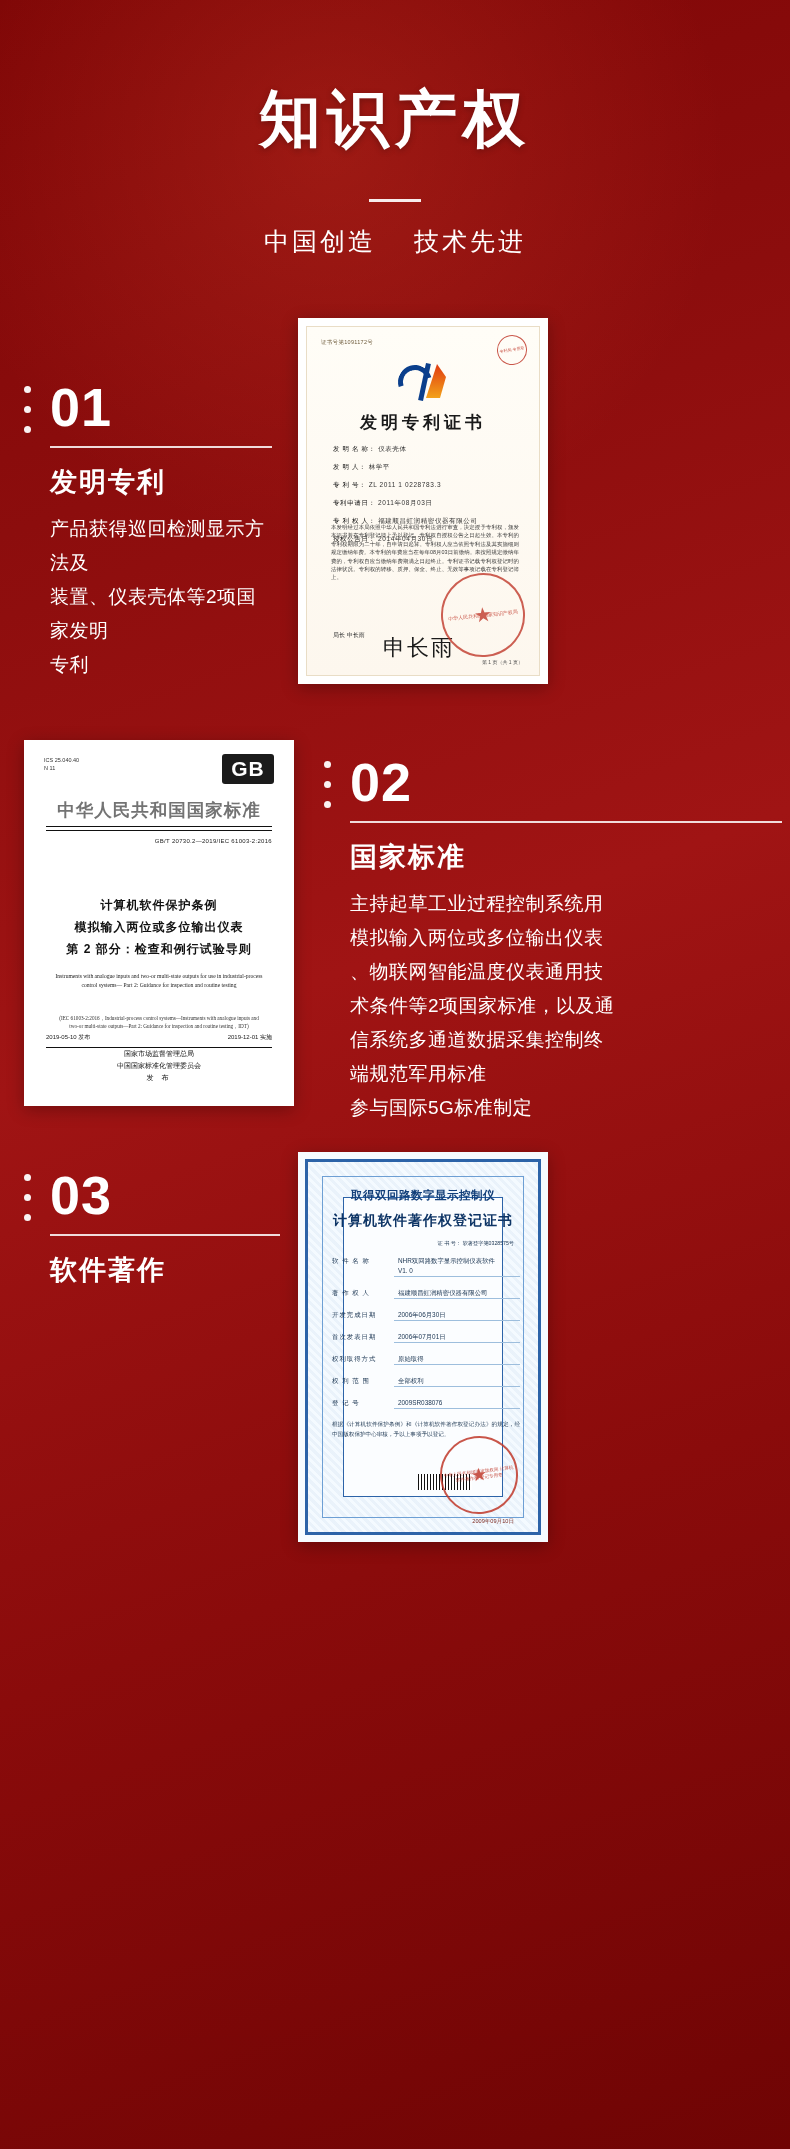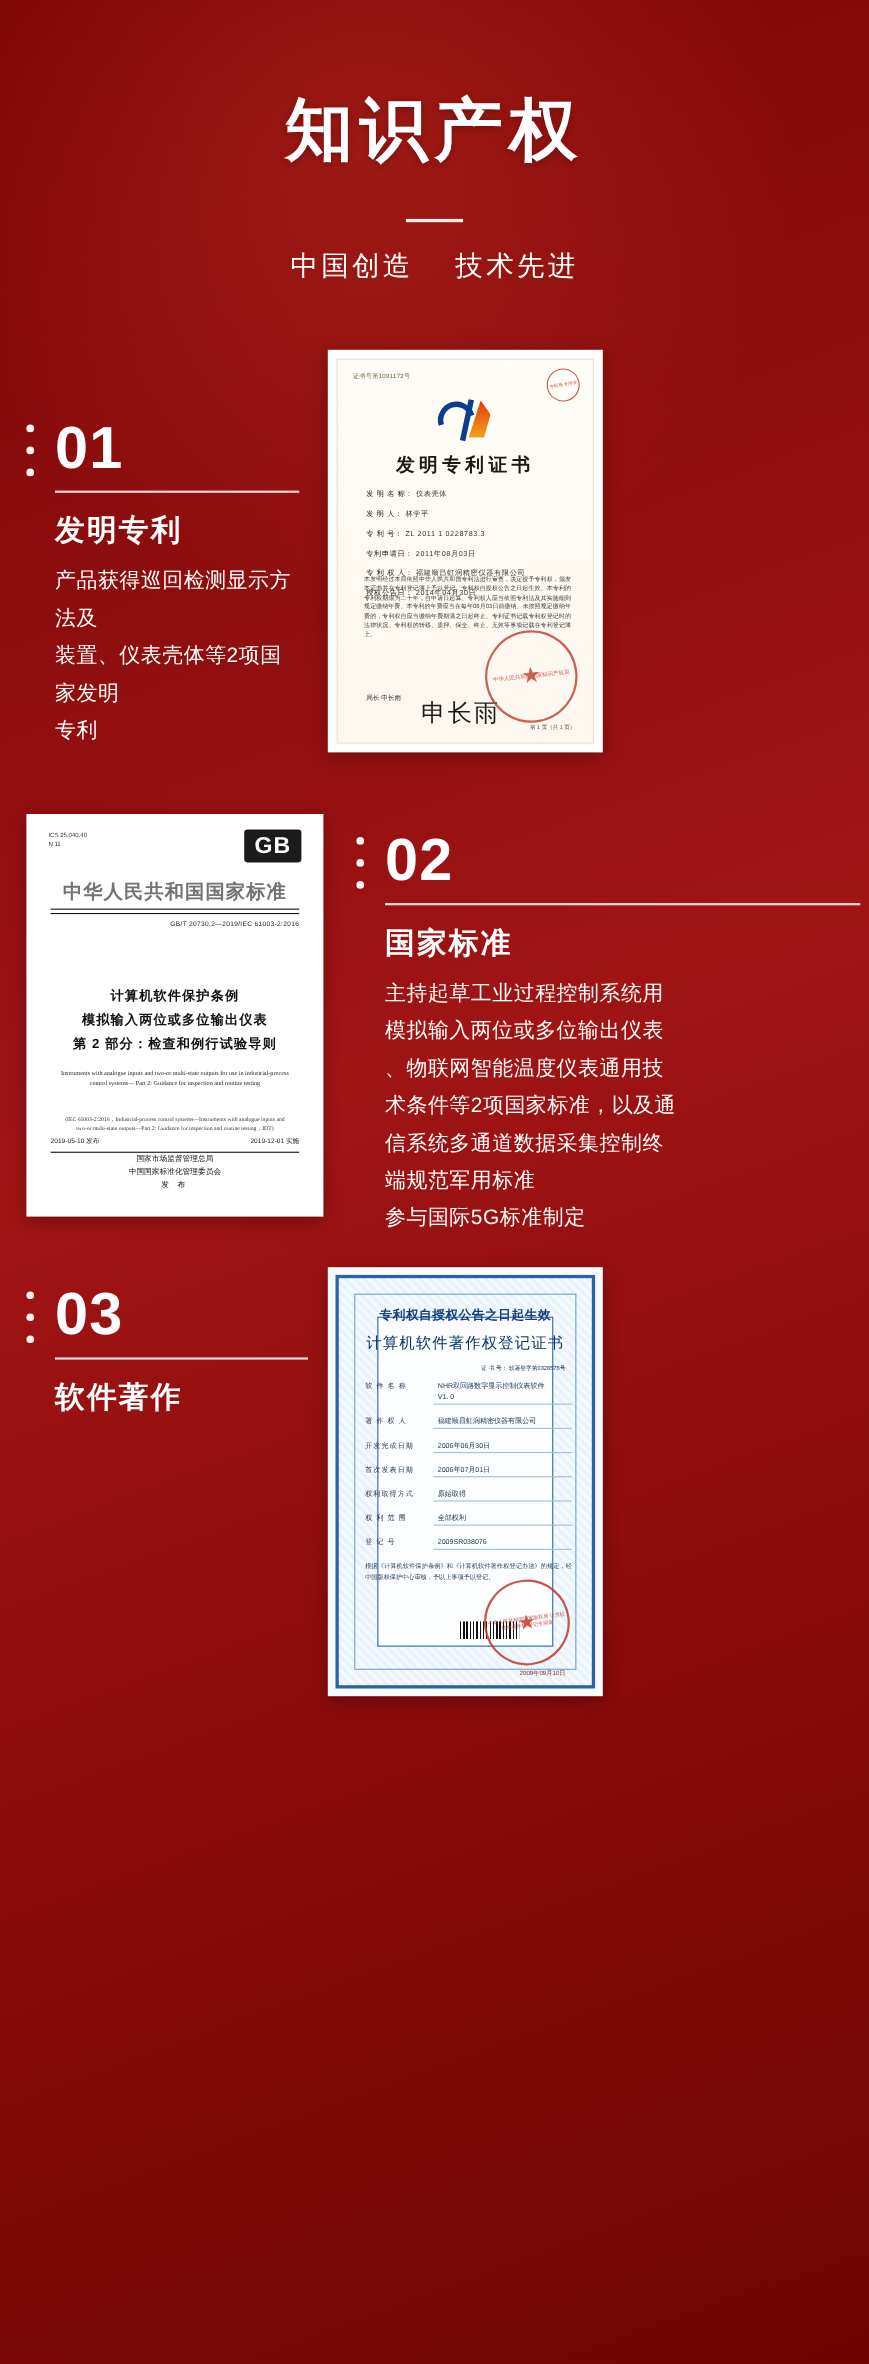--- a/index.html
+++ b/index.html
@@ -256,21 +256,21 @@
   }
   .c3 .frame-mid { position: absolute; inset: 14px; border: 1.5px solid #6d9fd4; }
   .c3 .frame-in { position: absolute; inset: 20px; border: 1px solid #2c63a8; background: #fbfdff; }
   .c3 .h1 {
     position: absolute; left: 0; right: 0; top: 36px;
     text-align: center; font-size: 11.5px; font-weight: bold;
     color: #123f7a; letter-spacing: .5px;
   }
   .c3 .h2 {
     position: absolute; left: 0; right: 0; top: 60px;
-    text-align: center; font-size: 14px; font-weight: normal;
+    text-align: center; font-size: 14px; font-weight: bold;
     color: #0e3566; letter-spacing: 1px;
   }
   .c3 .rows { position: absolute; left: 34px; right: 28px; top: 104px; }
   .c3 .row {
     display: flex; font-size: 6.4px; color: #17324f;
     margin-bottom: 11px; line-height: 10px;
   }
   .c3 .row .k { width: 62px; letter-spacing: 1px; flex: 0 0 62px; }
   .c3 .row .v { flex: 1; border-bottom: .6px solid #9dbedd; padding-left: 4px; }
   .c3 .legal {
@@ -452,21 +452,21 @@
     </div>
   </div>
 
   <div class="cert c3">
     <div class="frame-outer">
       <div class="frame-mid">
         <div class="frame-in"></div>
       </div>
     </div>
 
-    <div class="h1">专利权自授权公告之日起生效</div>
+    <div class="h1">取得双回路数字显示控制仪</div>
     <div class="h2">计算机软件著作权登记证书</div>
 
     <div style="position:absolute; right:34px; top:88px; font-size:5.2px; color:#17324f;">
       <span>证 书 号：</span>
       <span>软著登字第0328575号</span>
     </div>
 
     <div class="rows">
       <div class="row">
         <span class="k">软 件 名 称</span>

